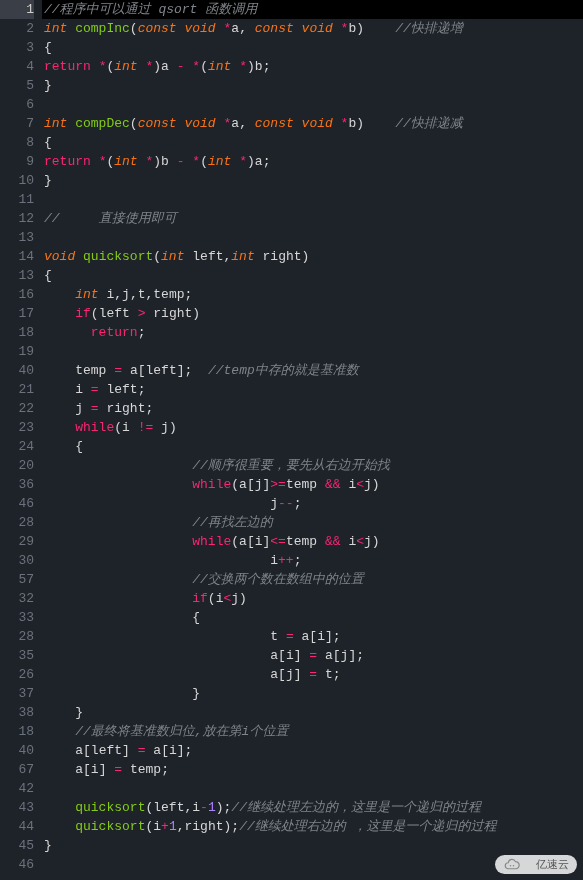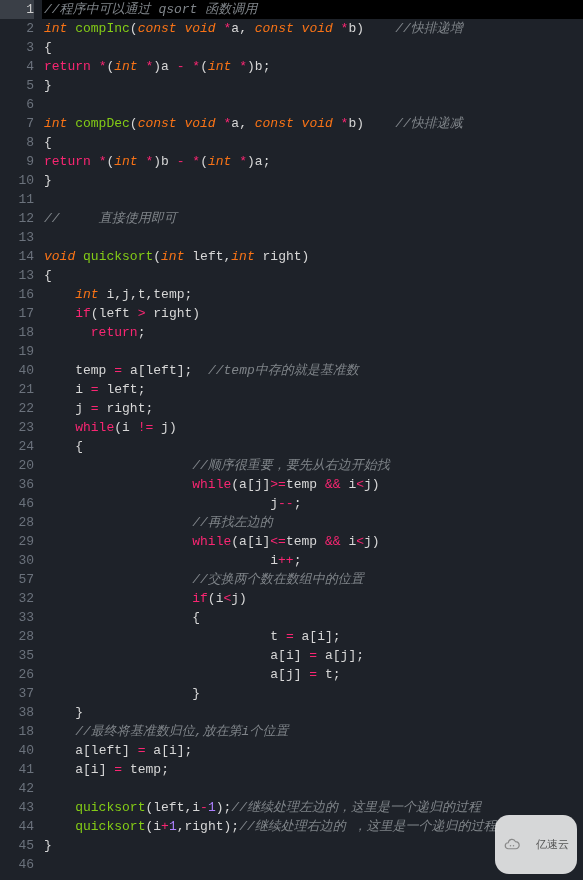--- a/index.html
+++ b/index.html
@@ -41,21 +41,21 @@
     .num { color: #ae81ff; }
     .p { color: #d7d7d7; }
     .watermark {
       position: absolute;
       right: 6px;
       bottom: 6px;
       display: flex;
       align-items: center;
       gap: 15px;
       background: rgba(255,255,255,0.82);
-      padding: 20px 8px;
+      padding: 0 8px;
       border-radius: 14px;
       color: #555;
       font-family: sans-serif;
       font-size: 11px;
     }
     .watermark svg { width: 18px; height: 18px; }
   </style>
 </head>
 <body>
 
@@ -94,21 +94,21 @@
       <div class="ln">57</div>
       <div class="ln">32</div>
       <div class="ln">33</div>
       <div class="ln">28</div>
       <div class="ln">35</div>
       <div class="ln">26</div>
       <div class="ln">37</div>
       <div class="ln">38</div>
       <div class="ln">18</div>
       <div class="ln">40</div>
-      <div class="ln">41</div>
+      <div class="ln">67</div>
       <div class="ln">42</div>
       <div class="ln">43</div>
       <div class="ln">44</div>
       <div class="ln">45</div>
       <div class="ln">46</div>
     </div>
   <div class="code" id="code"><div class="row active"><span class="cm">//程序中可以通过 qsort 函数调用</span></div><div class="row"><span class="kw">int</span> <span class="fn">compInc</span><span class="p">(</span><span class="kw">const</span> <span class="kw">void</span> <span class="op">*</span><span class="id">a</span><span class="p">,</span> <span class="kw">const</span> <span class="kw">void</span> <span class="op">*</span><span class="id">b</span><span class="p">)</span>    <span class="cm">//快排递增</span></div><div class="row"><span class="p">{</span></div><div class="row"><span class="op">return</span> <span class="op">*</span><span class="p">(</span><span class="kw">int</span> <span class="op">*</span><span class="p">)</span><span class="id">a</span> <span class="op">-</span> <span class="op">*</span><span class="p">(</span><span class="kw">int</span> <span class="op">*</span><span class="p">)</span><span class="id">b</span><span class="p">;</span></div><div class="row"><span class="p">}</span></div><div class="row"></div><div class="row"><span class="kw">int</span> <span class="fn">compDec</span><span class="p">(</span><span class="kw">const</span> <span class="kw">void</span> <span class="op">*</span><span class="id">a</span><span class="p">,</span> <span class="kw">const</span> <span class="kw">void</span> <span class="op">*</span><span class="id">b</span><span class="p">)</span>    <span class="cm">//快排递减</span></div><div class="row"><span class="p">{</span></div><div class="row"><span class="op">return</span> <span class="op">*</span><span class="p">(</span><span class="kw">int</span> <span class="op">*</span><span class="p">)</span><span class="id">b</span> <span class="op">-</span> <span class="op">*</span><span class="p">(</span><span class="kw">int</span> <span class="op">*</span><span class="p">)</span><span class="id">a</span><span class="p">;</span></div><div class="row"><span class="p">}</span></div><div class="row"></div><div class="row"><span class="cm">//</span>     <span class="cm">直接使用即可</span></div><div class="row"></div><div class="row"><span class="kw">void</span> <span class="fn">quicksort</span><span class="p">(</span><span class="kw">int</span> <span class="id">left</span><span class="p">,</span><span class="kw">int</span> <span class="id">right</span><span class="p">)</span></div><div class="row"><span class="p">{</span></div><div class="row">    <span class="kw">int</span> <span class="id">i</span><span class="p">,</span><span class="id">j</span><span class="p">,</span><span class="id">t</span><span class="p">,</span><span class="id">temp</span><span class="p">;</span></div><div class="row">    <span class="op">if</span><span class="p">(</span><span class="id">left</span> <span class="op">&gt;</span> <span class="id">right</span><span class="p">)</span></div><div class="row">      <span class="op">return</span><span class="p">;</span></div><div class="row"></div><div class="row">    <span class="id">temp</span> <span class="op">=</span> <span class="id">a</span><span class="p">[</span><span class="id">left</span><span class="p">];</span>  <span class="cm">//temp中存的就是基准数</span></div><div class="row">    <span class="id">i</span> <span class="op">=</span> <span class="id">left</span><span class="p">;</span></div><div class="row">    <span class="id">j</span> <span class="op">=</span> <span class="id">right</span><span class="p">;</span></div><div class="row">    <span class="op">while</span><span class="p">(</span><span class="id">i</span> <span class="op">!=</span> <span class="id">j</span><span class="p">)</span></div><div class="row">    <span class="p">{</span></div><div class="row">                   <span class="cm">//顺序很重要，要先从右边开始找</span></div><div class="row">                   <span class="op">while</span><span class="p">(</span><span class="id">a</span><span class="p">[</span><span class="id">j</span><span class="p">]</span><span class="op">&gt;=</span><span class="id">temp</span> <span class="op">&amp;&amp;</span> <span class="id">i</span><span class="op">&lt;</span><span class="id">j</span><span class="p">)</span></div><div class="row">                             <span class="id">j</span><span class="op">--</span><span class="p">;</span></div><div class="row">                   <span class="cm">//再找左边的</span></div><div class="row">                   <span class="op">while</span><span class="p">(</span><span class="id">a</span><span class="p">[</span><span class="id">i</span><span class="p">]</span><span class="op">&lt;=</span><span class="id">temp</span> <span class="op">&amp;&amp;</span> <span class="id">i</span><span class="op">&lt;</span><span class="id">j</span><span class="p">)</span></div><div class="row">                             <span class="id">i</span><span class="op">++</span><span class="p">;</span></div><div class="row">                   <span class="cm">//交换两个数在数组中的位置</span></div><div class="row">                   <span class="op">if</span><span class="p">(</span><span class="id">i</span><span class="op">&lt;</span><span class="id">j</span><span class="p">)</span></div><div class="row">                   <span class="p">{</span></div><div class="row">                             <span class="id">t</span> <span class="op">=</span> <span class="id">a</span><span class="p">[</span><span class="id">i</span><span class="p">];</span></div><div class="row">                             <span class="id">a</span><span class="p">[</span><span class="id">i</span><span class="p">]</span> <span class="op">=</span> <span class="id">a</span><span class="p">[</span><span class="id">j</span><span class="p">];</span></div><div class="row">                             <span class="id">a</span><span class="p">[</span><span class="id">j</span><span class="p">]</span> <span class="op">=</span> <span class="id">t</span><span class="p">;</span></div><div class="row">                   <span class="p">}</span></div><div class="row">    <span class="p">}</span></div><div class="row">    <span class="cm">//最终将基准数归位,放在第i个位置</span></div><div class="row">    <span class="id">a</span><span class="p">[</span><span class="id">left</span><span class="p">]</span> <span class="op">=</span> <span class="id">a</span><span class="p">[</span><span class="id">i</span><span class="p">];</span></div><div class="row">    <span class="id">a</span><span class="p">[</span><span class="id">i</span><span class="p">]</span> <span class="op">=</span> <span class="id">temp</span><span class="p">;</span></div><div class="row"></div><div class="row">    <span class="fn">quicksort</span><span class="p">(</span><span class="id">left</span><span class="p">,</span><span class="id">i</span><span class="op">-</span><span class="num">1</span><span class="p">);</span><span class="cm">//继续处理左边的，这里是一个递归的过程</span></div><div class="row">    <span class="fn">quicksort</span><span class="p">(</span><span class="id">i</span><span class="op">+</span><span class="num">1</span><span class="p">,</span><span class="id">right</span><span class="p">);</span><span class="cm">//继续处理右边的 ，这里是一个递归的过程</span></div><div class="row"><span class="p">}</span></div><div class="row"></div></div>
 </div>
 
 <div class="watermark">

